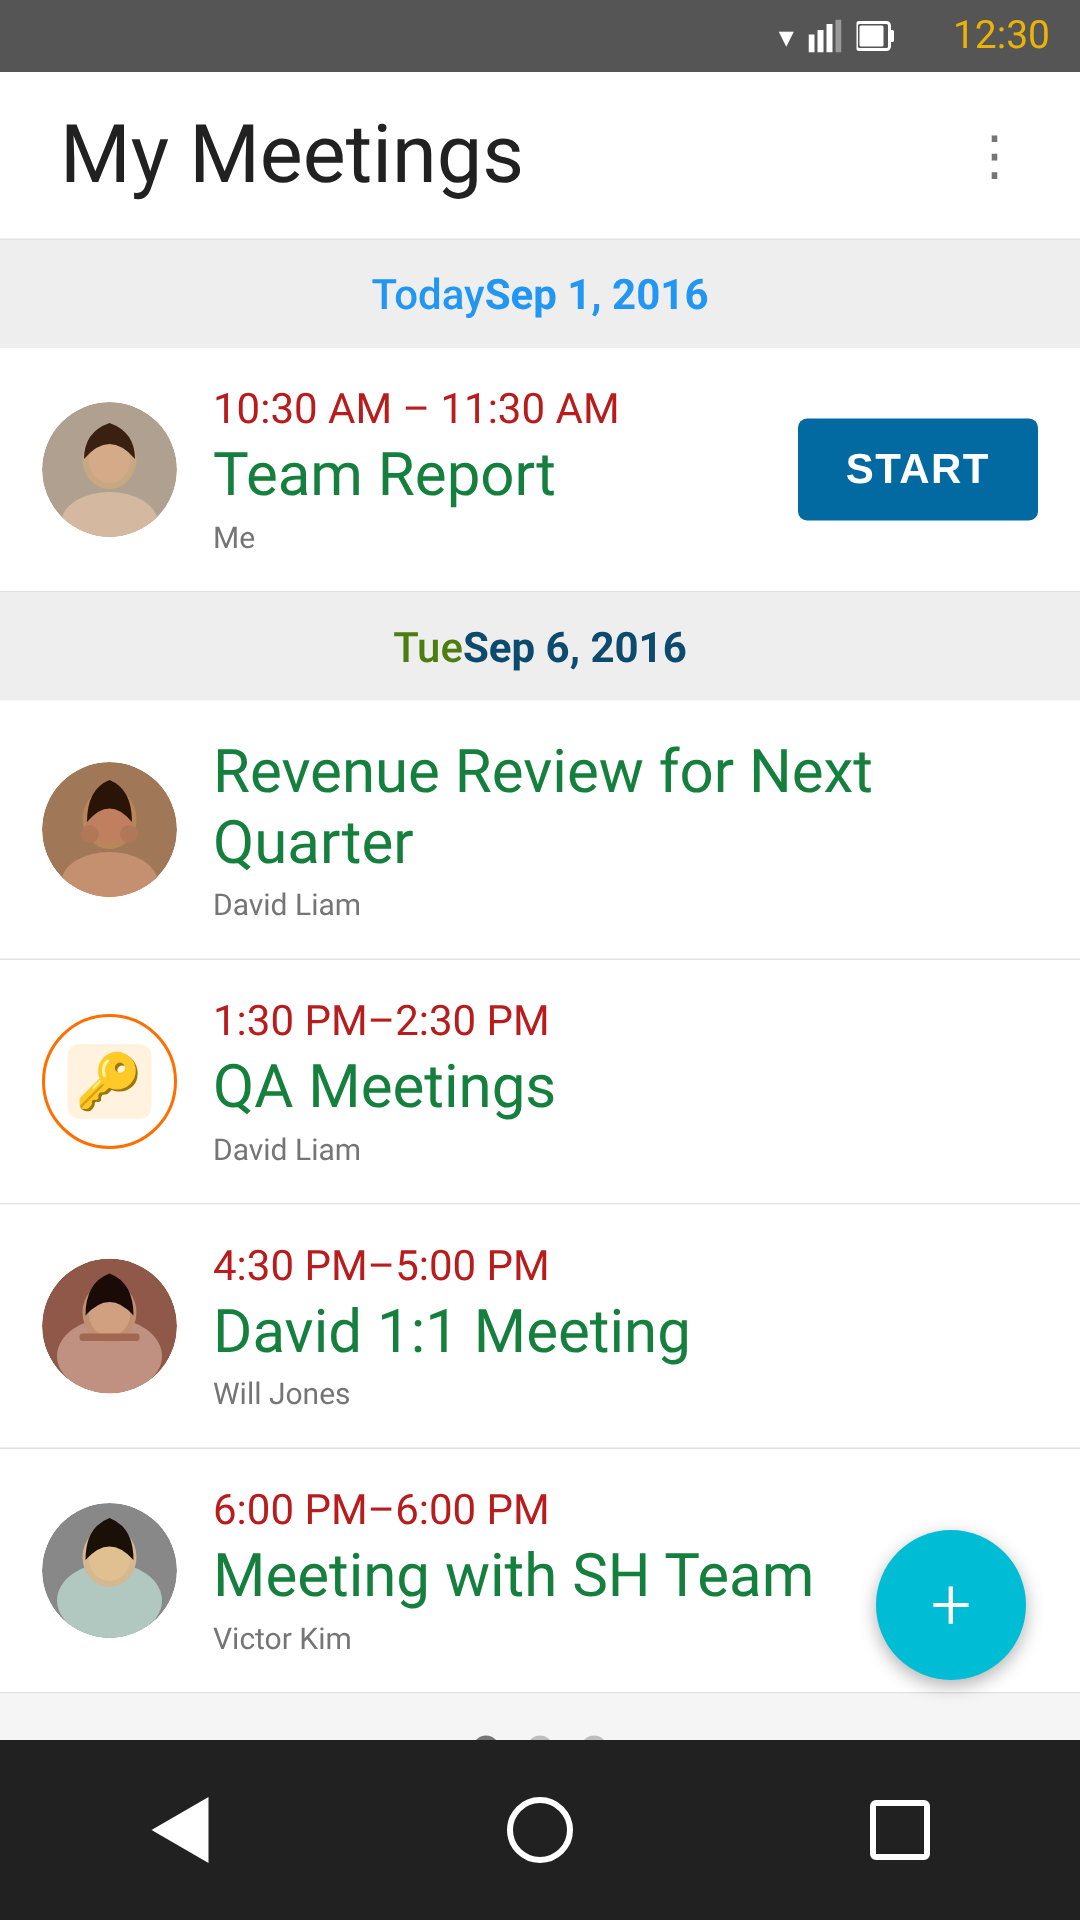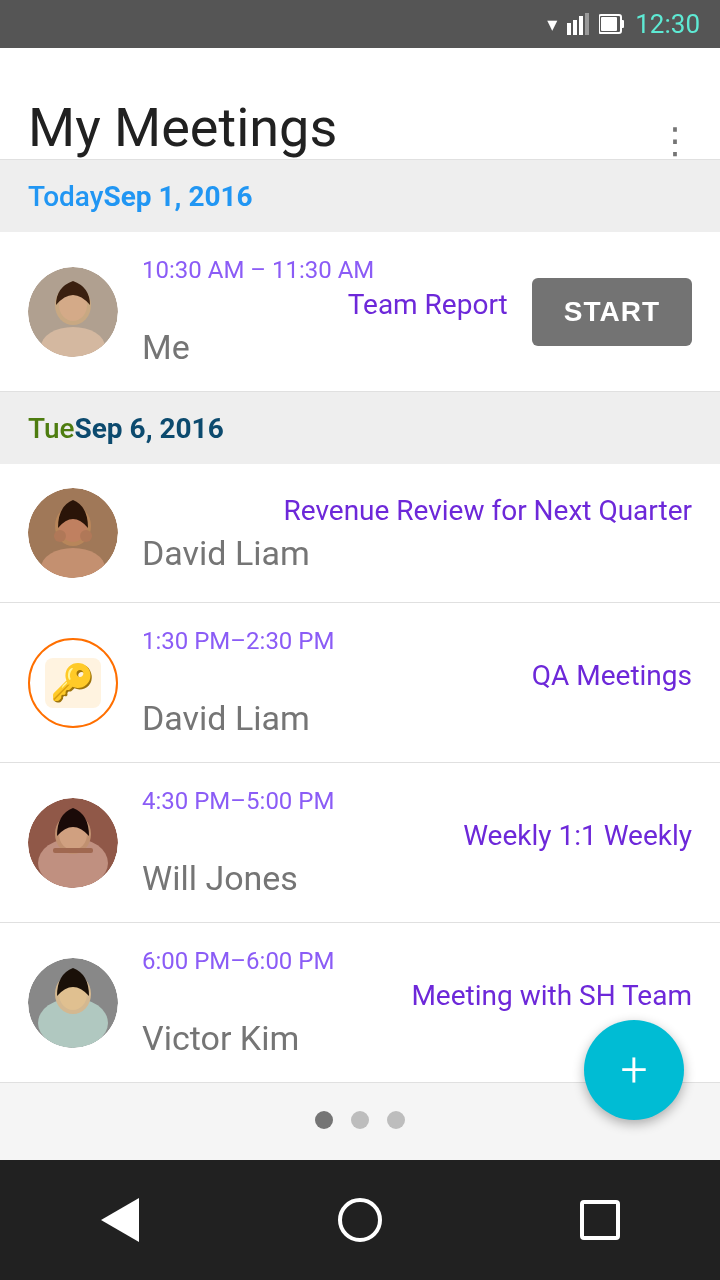--- a/index.html
+++ b/index.html
@@ -21,37 +21,38 @@
       justify-content: flex-end;
       padding: 0 20px;
       gap: 12px;
     }
     .status-bar-icons {
       display: flex;
       align-items: center;
       gap: 10px;
     }
     .status-time {
-      color: #5eead4;
+      color: #eab308;
       font-size: 26px;
       font-weight: 400;
+      margin-left: 28px;
     }
     .status-icon {
       color: white;
       font-size: 20px;
     }
 
     
     .app-bar {
       background: white;
       height: 112px;
       display: flex;
-      align-items: flex-end;
+      align-items: center;
       justify-content: space-between;
-      padding: 0 28px;
+      padding: 0 40px;
       border-bottom: 1px solid #e0e0e0;
     }
     .app-title {
       font-size: 54px;
       font-weight: 400;
       color: #212121;
     }
     .more-icon {
       font-size: 36px;
       color: #757575;
@@ -59,21 +60,21 @@
       cursor: pointer;
       line-height: 1;
     }
 
     
     .section-header {
       background: #eeeeee;
       height: 72px;
       display: flex;
       align-items: center;
-      justify-content: flex-start;
+      justify-content: center;
       padding: 0 28px;
     }
     .section-label {
       font-size: 28px;
       font-weight: 500;
     }
     .section-label.today { color: #2196F3; }
     .section-label.gray { color: #4d7c0f; }
     .section-date {
       font-size: 28px;
@@ -117,37 +118,36 @@
       color: #FF6F00;
       background: #FFF3E0;
       border-radius: 8px;
       padding: 4px 6px;
     }
     .meeting-info {
       flex: 1;
       min-width: 0;
     }
     .meeting-time {
-      font-size: 24px;
-      color: #8b5cf6;
+      font-size: 28px;
+      color: #b91c1c;
       margin-bottom: 4px;
     }
     .meeting-name {
-      font-size: 28px;
-      color: #6d28d9;
+      font-size: 40px;
+      color: #15803d;
       font-weight: 400;
       margin-bottom: 6px;
-      text-align: right;
     }
     .meeting-organizer {
-      font-size: 34px;
+      font-size: 20px;
       color: #757575;
     }
     .start-btn {
-      background: #737373;
+      background: #0369a1;
       color: white;
       border: none;
       border-radius: 6px;
       padding: 18px 32px;
       font-size: 28px;
       font-weight: 700;
       letter-spacing: 1px;
       cursor: pointer;
       flex-shrink: 0;
     }
@@ -330,21 +330,21 @@
       <circle cx="45" cy="45" r="45" fill="#905848"></circle>
       <rect x="10" y="40" width="70" height="50" rx="35" fill="#c09080"></rect>
       <ellipse cx="45" cy="36" rx="18" ry="20" fill="#c09070"></ellipse>
       <ellipse cx="45" cy="36" rx="14" ry="16" fill="#d0a080"></ellipse>
       <path d="M29 38 Q45 20 61 38 Q61 16 45 10 Q29 16 29 38Z" fill="#1a0a08"></path>
       <rect x="25" y="50" width="40" height="5" rx="2" fill="#a06850"></rect>
     </svg>
   </div>
   <div class="meeting-info">
     <div class="meeting-time">4:30 PM–5:00 PM</div>
-    <div class="meeting-name">Weekly 1:1 Weekly</div>
+    <div class="meeting-name">David 1:1 Meeting</div>
     <div class="meeting-organizer">Will Jones</div>
   </div>
 </div>
 
 <div class="meeting-item">
   <div class="avatar">
     <svg class="avatar-svg" viewBox="0 0 90 90" xmlns="http://www.w3.org/2000/svg">
       <circle cx="45" cy="45" r="45" fill="#888"></circle>
       <rect x="10" y="40" width="70" height="50" rx="35" fill="#b0c8c0"></rect>
       <ellipse cx="45" cy="36" rx="18" ry="20" fill="#d4b890"></ellipse>

